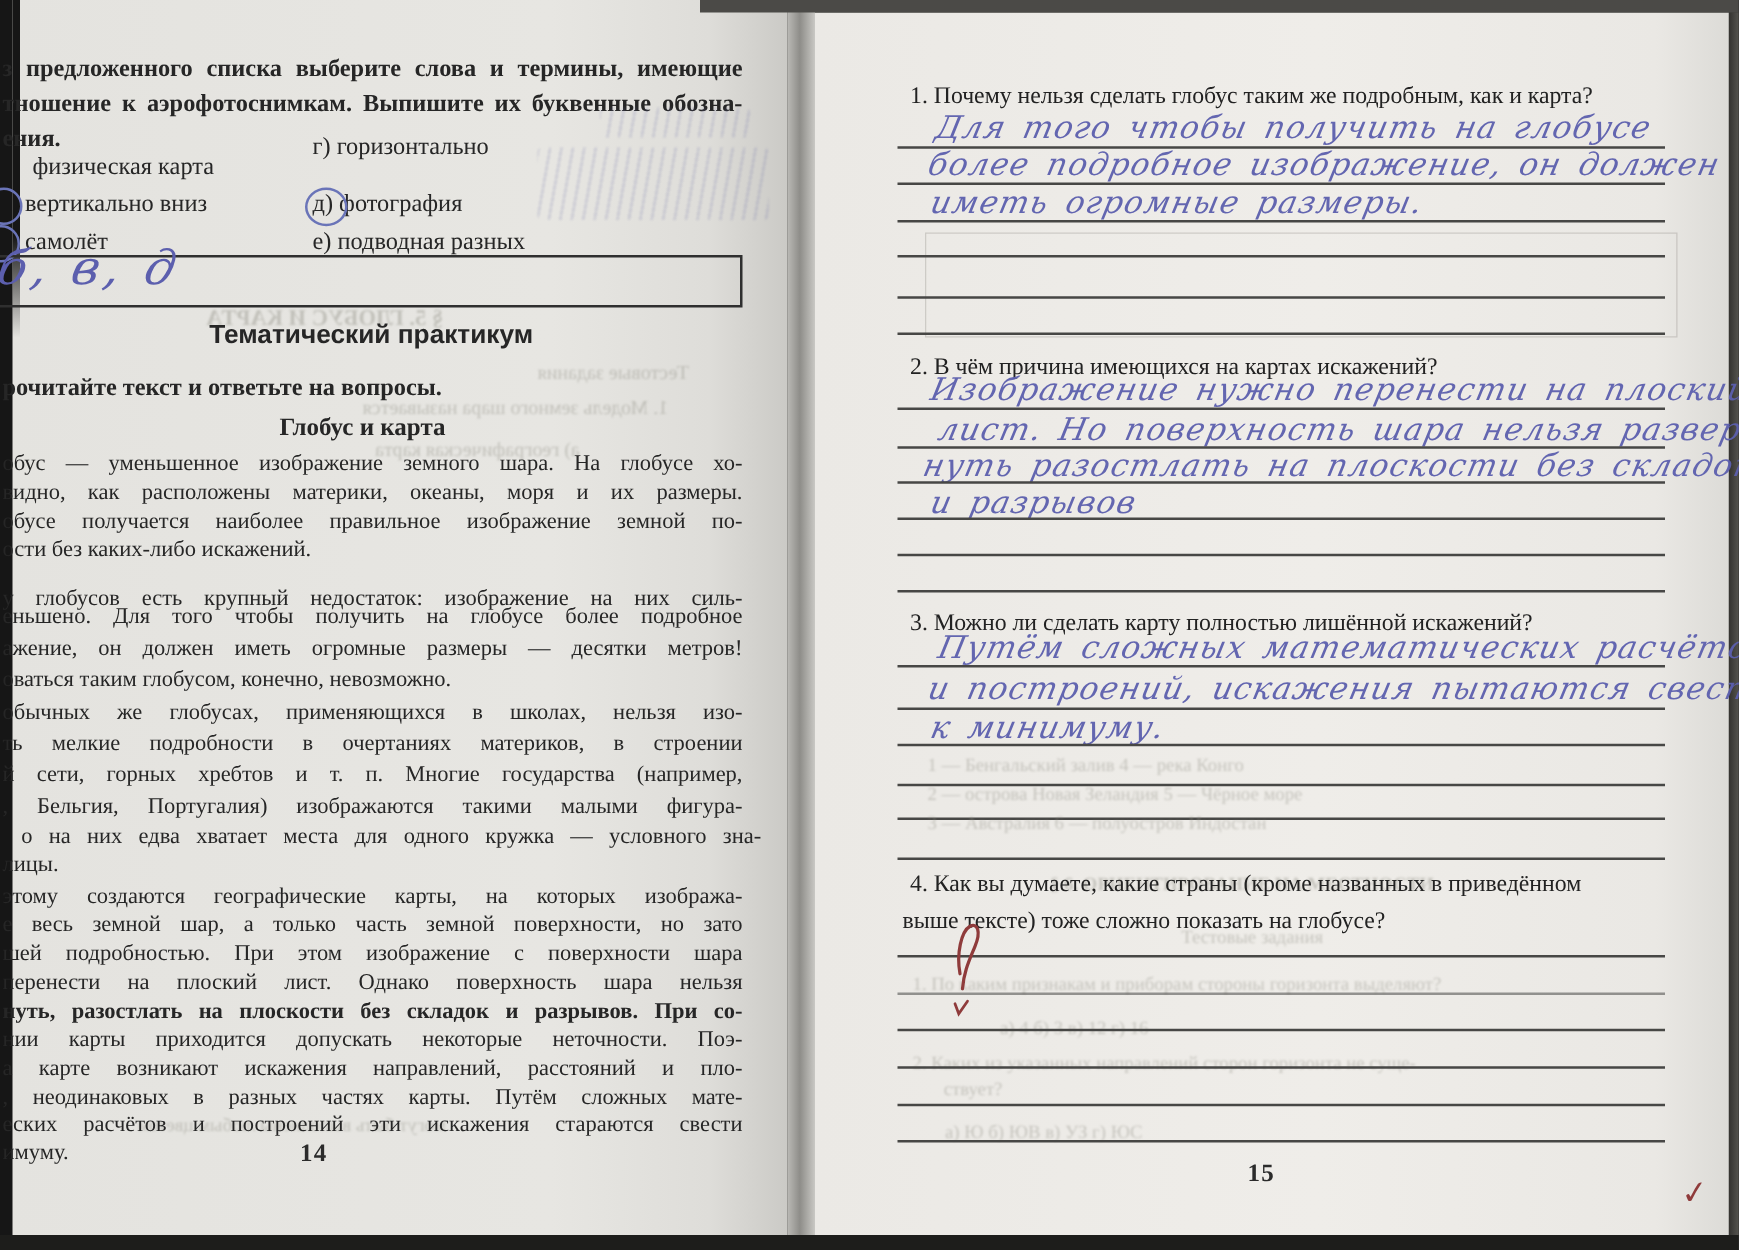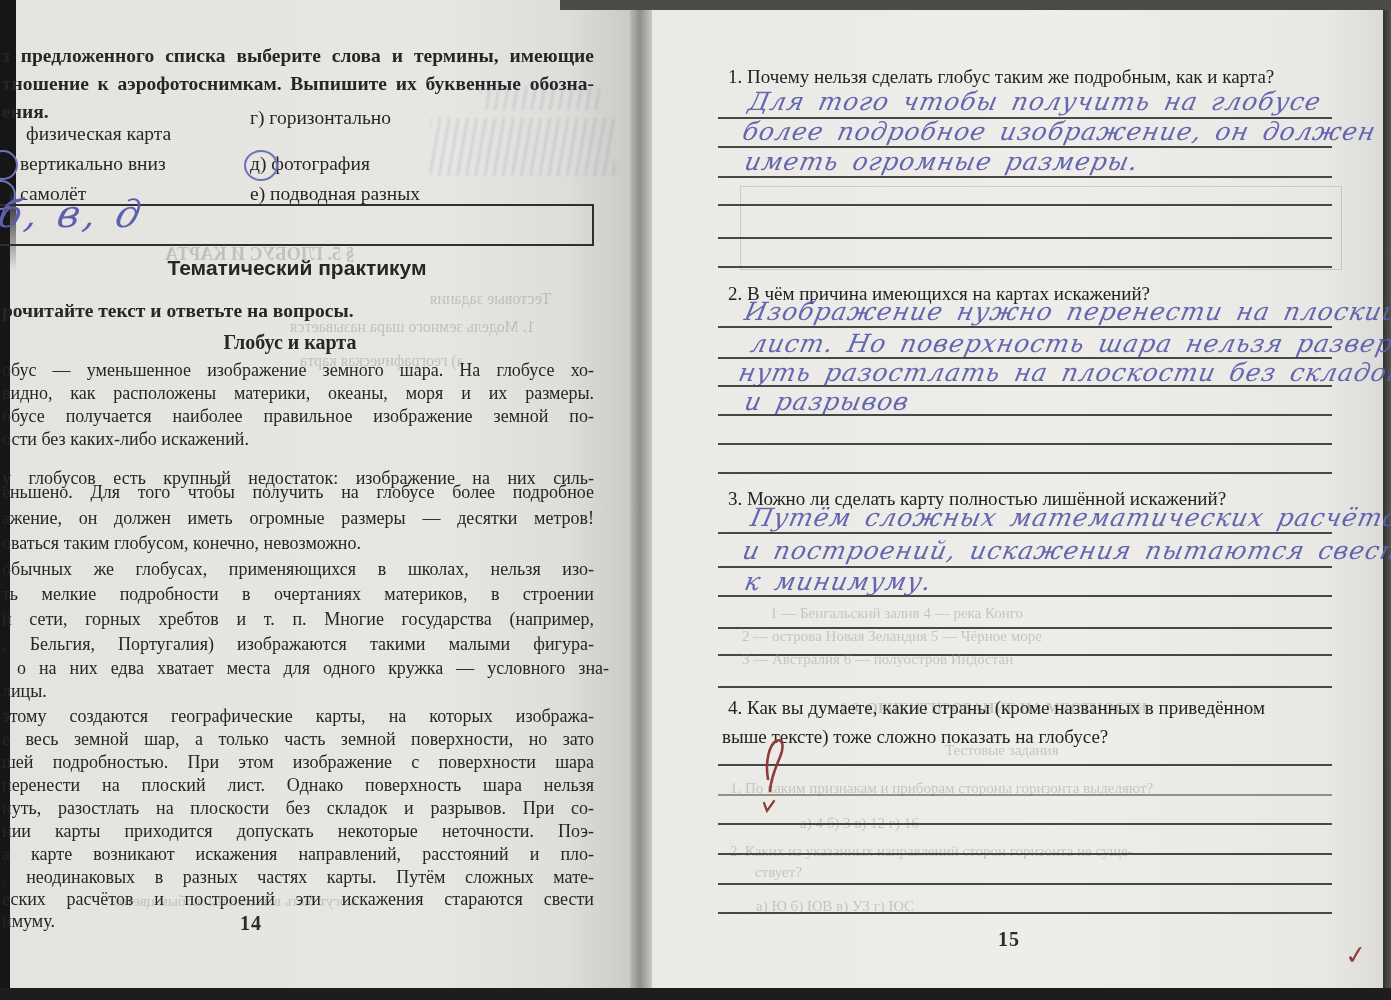--- a/index.html
+++ b/index.html
@@ -122,21 +122,21 @@
 <div class="abs print line j" style="left:2px;top:558px;">обычных же глобусах, применяющихся в школах, нельзя изо-</div>
 <div class="abs print line j" style="left:2px;top:583px;">ть мелкие подробности в очертаниях материков, в строении</div>
 <div class="abs print line j" style="left:2px;top:608px;">й сети, горных хребтов и т. п. Многие государства (например,</div>
 <div class="abs print line j" style="left:2px;top:633px;">, Бельгия, Португалия) изображаются такими малыми фигура-</div>
 <div class="abs print line j" style="left:17px;top:657px;">о на них едва хватает места для одного кружка — условного зна-</div>
 <div class="abs print line" style="left:2px;top:680px;">лицы.</div>
 <div class="abs print line j" style="left:2px;top:705px;">этому создаются географические карты, на которых изобража-</div>
 <div class="abs print line j" style="left:2px;top:728px;">е весь земной шар, а только часть земной поверхности, но зато</div>
 <div class="abs print line j" style="left:2px;top:751px;">шей подробностью. При этом изображение с поверхности шара</div>
 <div class="abs print line j" style="left:2px;top:774px;">перенести на плоский лист. Однако поверхность шара нельзя</div>
-<div class="abs print line j" style="left:2px;top:797px;">нуть, разостлать на плоскости без складок и разрывов. При со-</div>
+<div class="abs print line j" style="left:2px;top:797px;font-weight:bold;">нуть, разостлать на плоскости без складок и разрывов. При со-</div>
 <div class="abs print line j" style="left:2px;top:820px;">нии карты приходится допускать некоторые неточности. Поэ-</div>
 <div class="abs print line j" style="left:2px;top:843px;">а карте возникают искажения направлений, расстояний и пло-</div>
 <div class="abs print line j" style="left:2px;top:866px;">, неодинаковых в разных частях карты. Путём сложных мате-</div>
 <div class="abs print line j" style="left:2px;top:888px;">еских расчётов и построений эти искажения стараются свести</div>
 <div class="abs print line" style="left:2px;top:910px;">имуму.</div>
 
 <div class="abs pagenum" style="left:240px;top:912px;">14</div>
 
 <div class="abs print q" style="left:728px;top:66px;">1. Почему нельзя сделать глобус таким же подробным, как и карта?</div>
 <div class="abs hand hand-answer" style="left:746px;top:88px;">Для того чтобы получить на глобусе</div>
@@ -165,21 +165,21 @@
 <div class="abs print q" style="left:728px;top:488px;">3. Можно ли сделать карту полностью лишённой искажений?</div>
 <div class="abs hand hand-answer" style="left:748px;top:504px;">Путём сложных математических расчётов</div>
 <div class="abs hand hand-answer" style="left:740px;top:537px;">и построений, искажения пытаются свести</div>
 <div class="abs hand hand-answer" style="left:742px;top:568px;">к минимуму.</div>
 <div class="abs rule" style="top:532px;"></div>
 <div class="abs rule" style="top:566px;"></div>
 <div class="abs rule" style="top:595px;"></div>
 <div class="abs rule" style="top:627px;"></div>
 <div class="abs rule" style="top:654px;"></div>
 <div class="abs rule" style="top:686px;"></div>
-<div class="abs ghost" style="left:742px;top:605px;font-size:15px;margin-left:28px;">1 — Бенгальский залив      4 — река Конго</div>
+<div class="abs ghost" style="left:742px;top:605px;font-size:15px;">1 — Бенгальский залив      4 — река Конго</div>
 <div class="abs ghost" style="left:742px;top:628px;font-size:15px;">2 — острова Новая Зеландия      5 — Чёрное море</div>
 <div class="abs ghost" style="left:742px;top:651px;font-size:15px;">3 — Австралия      6 — полуостров Индостан</div>
 
 <div class="abs ghost" style="left:840px;top:700px;font-size:15px;font-weight:bold;">§ 6. ОРИЕНТИРОВАНИЕ НА МЕСТНОСТИ</div>
 <div class="abs print q" style="left:728px;top:697px;">4. Как вы думаете, какие страны (кроме названных в приведённом</div>
 <div class="abs print q" style="left:722px;top:726px;">выше тексте) тоже сложно показать на глобусе?</div>
 <div class="abs ghost" style="left:945px;top:742px;font-size:15px;">Тестовые задания</div>
 <div class="abs ghost" style="left:730px;top:780px;font-size:15px;">1. По каким признакам и приборам стороны горизонта выделяют?</div>
 <div class="abs ghost" style="left:800px;top:815px;font-size:15px;">а) 4      б) 3      в) 12      г) 16</div>
 <div class="abs ghost" style="left:730px;top:843px;font-size:15px;">2. Каких из указанных направлений сторон горизонта не суще-</div>

